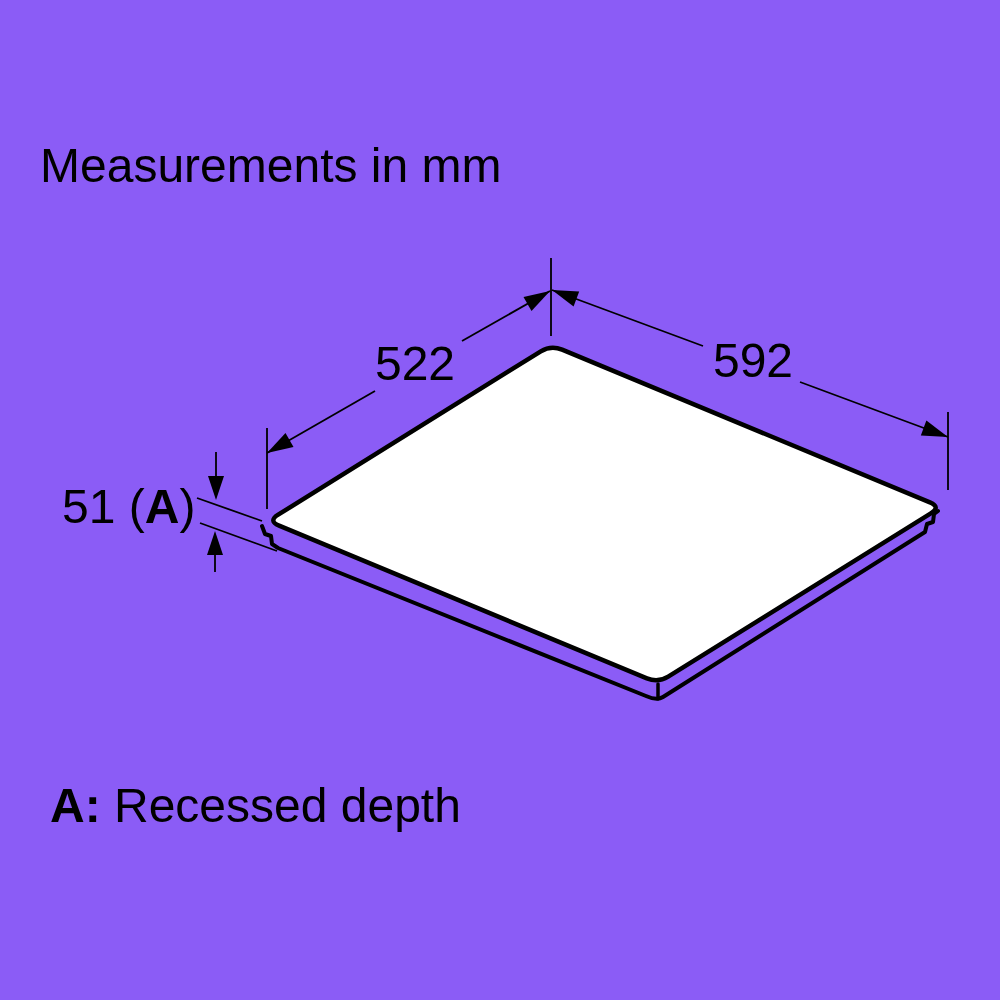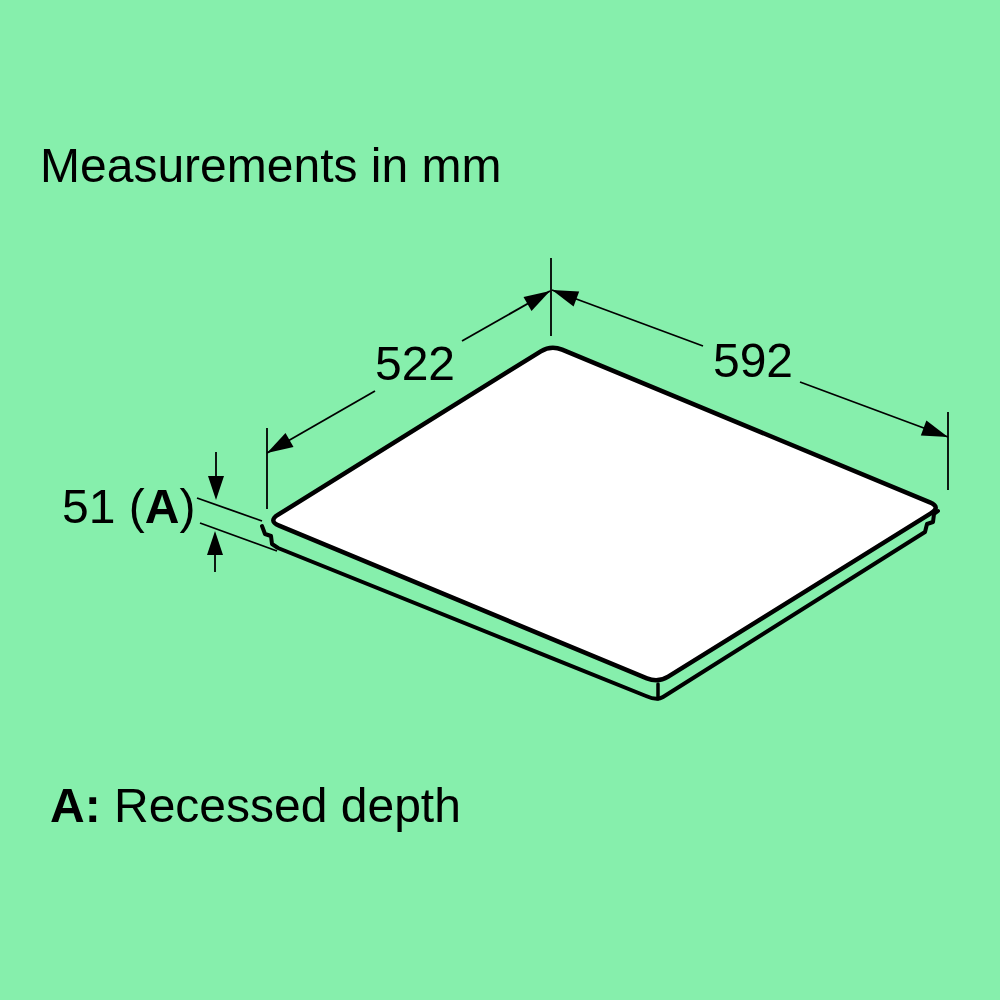--- a/index.html
+++ b/index.html
@@ -4,21 +4,21 @@
 <style>
   html, body {
     margin: 0;
     padding: 0;
     background: #ffffff;
   }
   .canvas {
     position: relative;
     width: 1000px;
     height: 1000px;
-    background: #86efac;
+    background: #8b5cf6;
     overflow: hidden;
   }
   svg { display: block; }
   .label {
     font-family: "Liberation Sans", "DejaVu Sans", sans-serif;
     font-size: 48px;
     fill: #000000;
   }
   .bold { font-weight: bold; }
   .surface {

